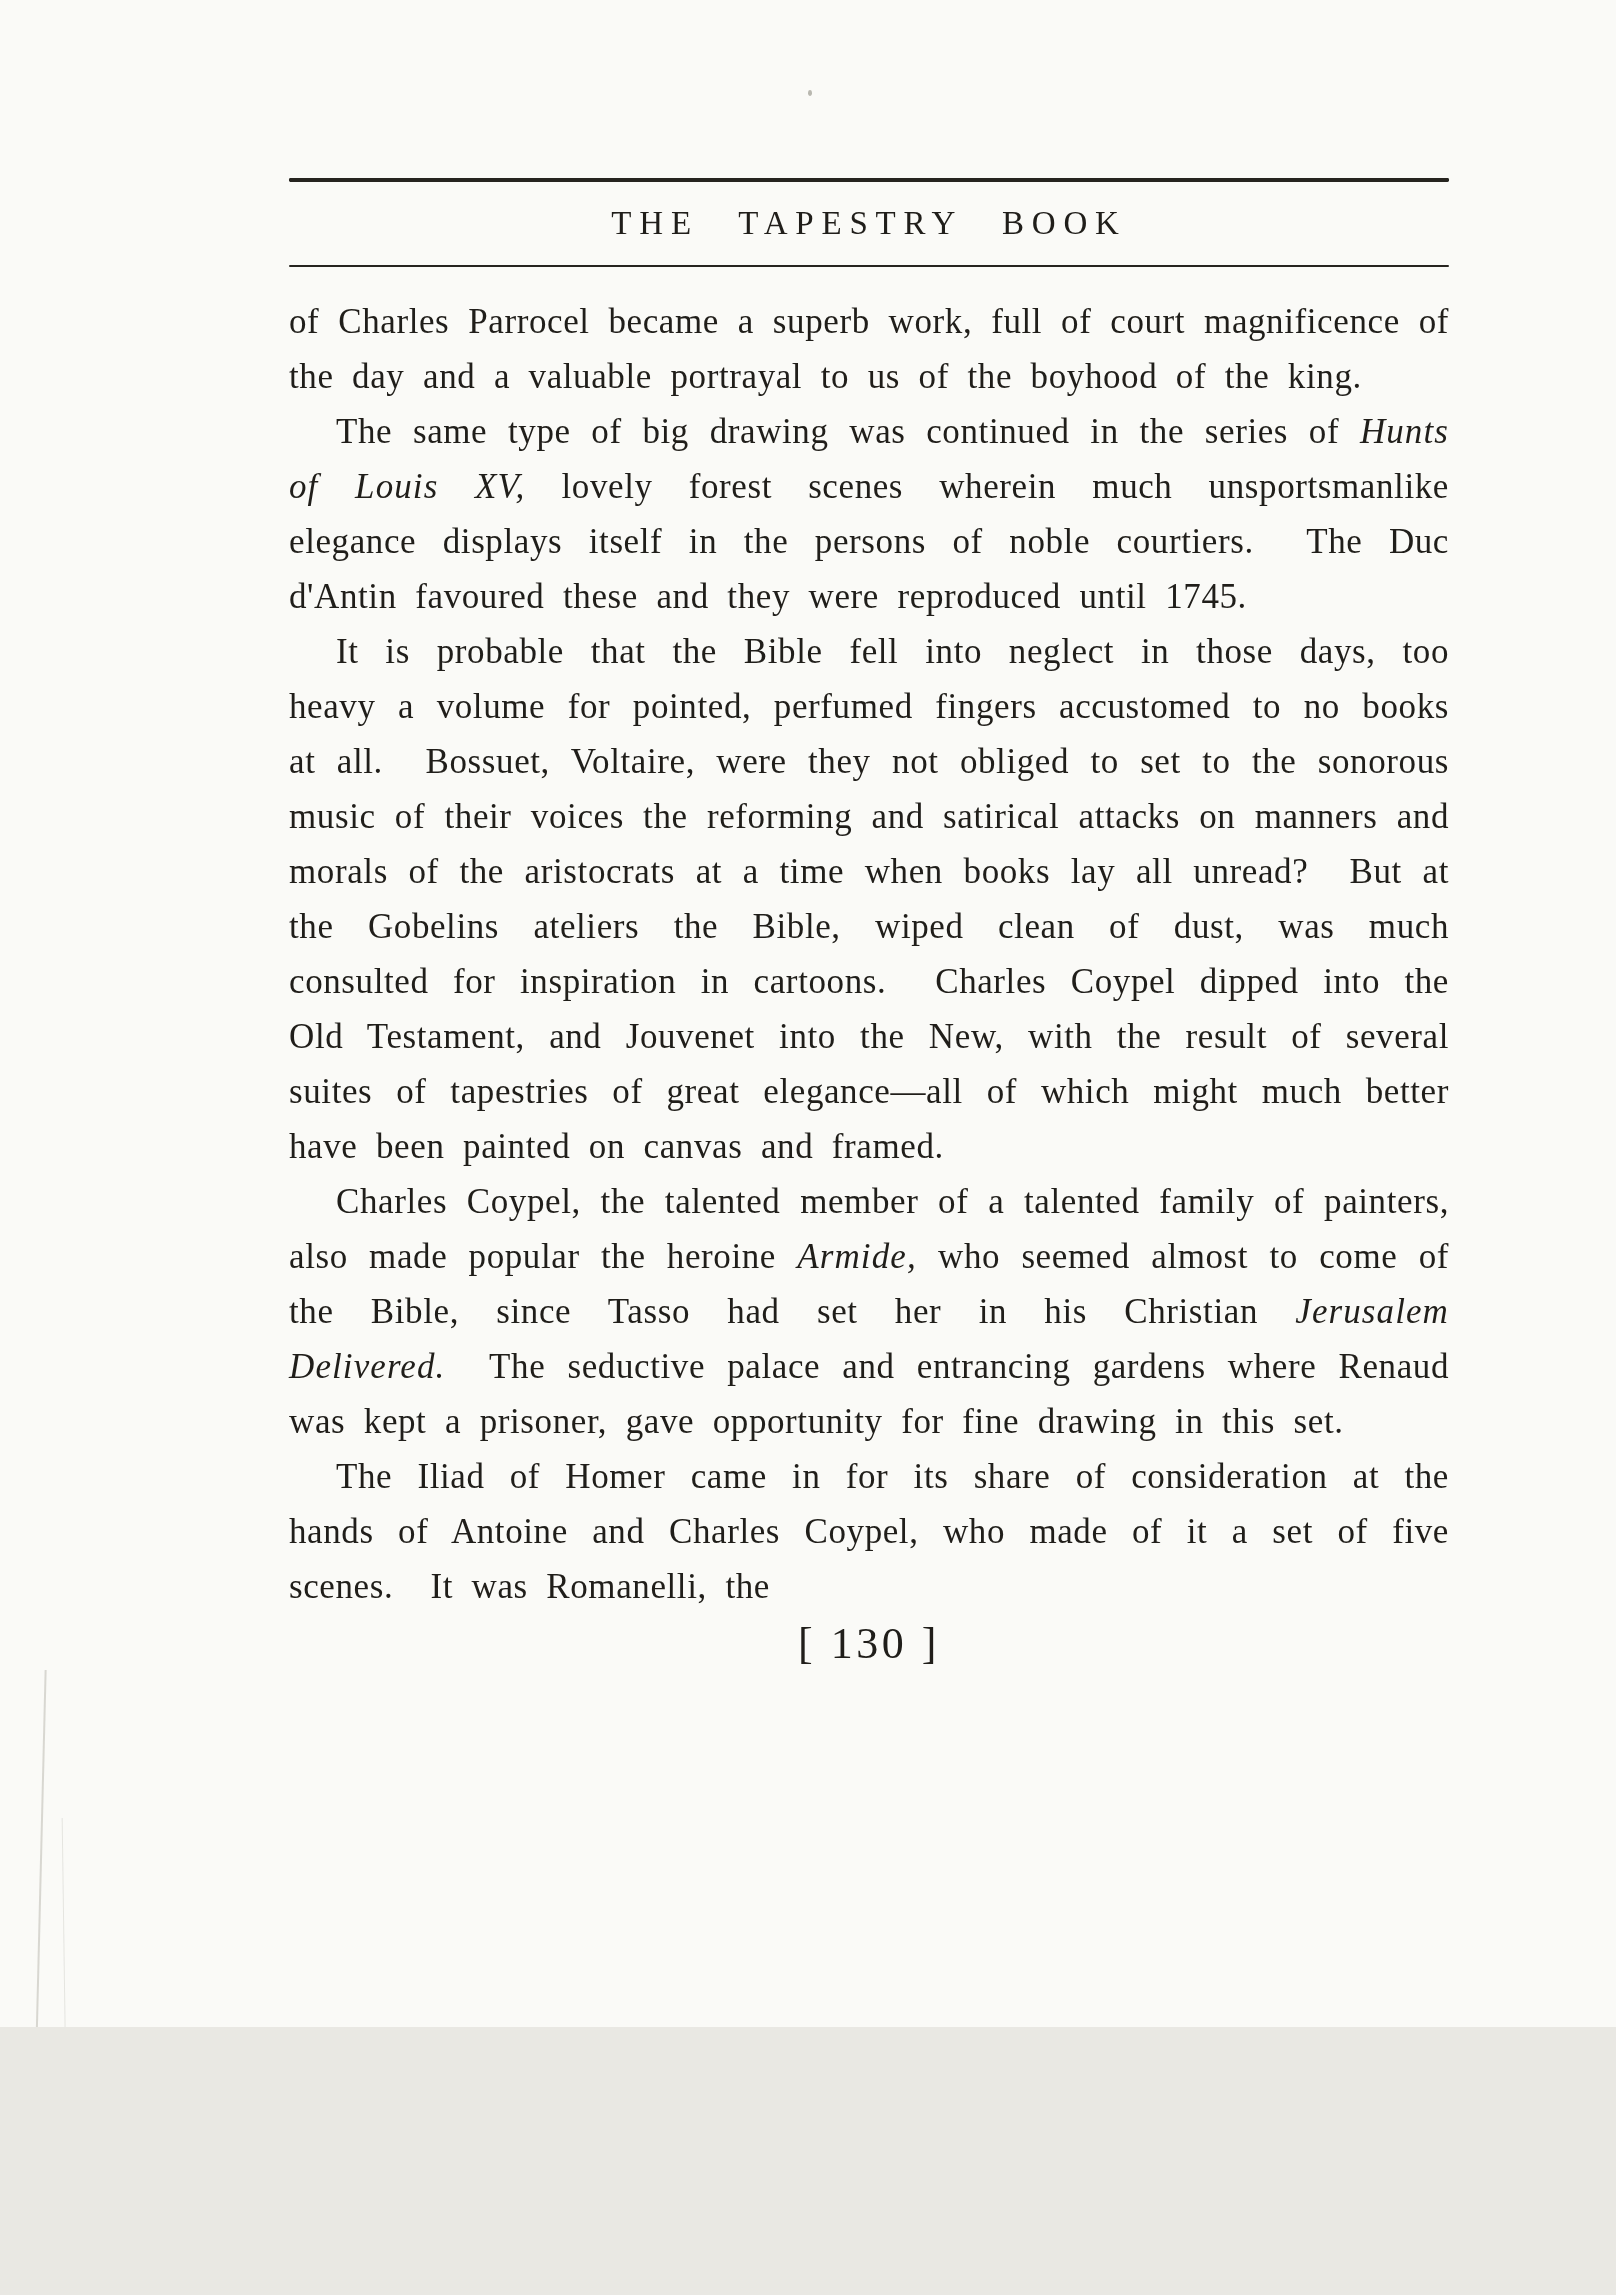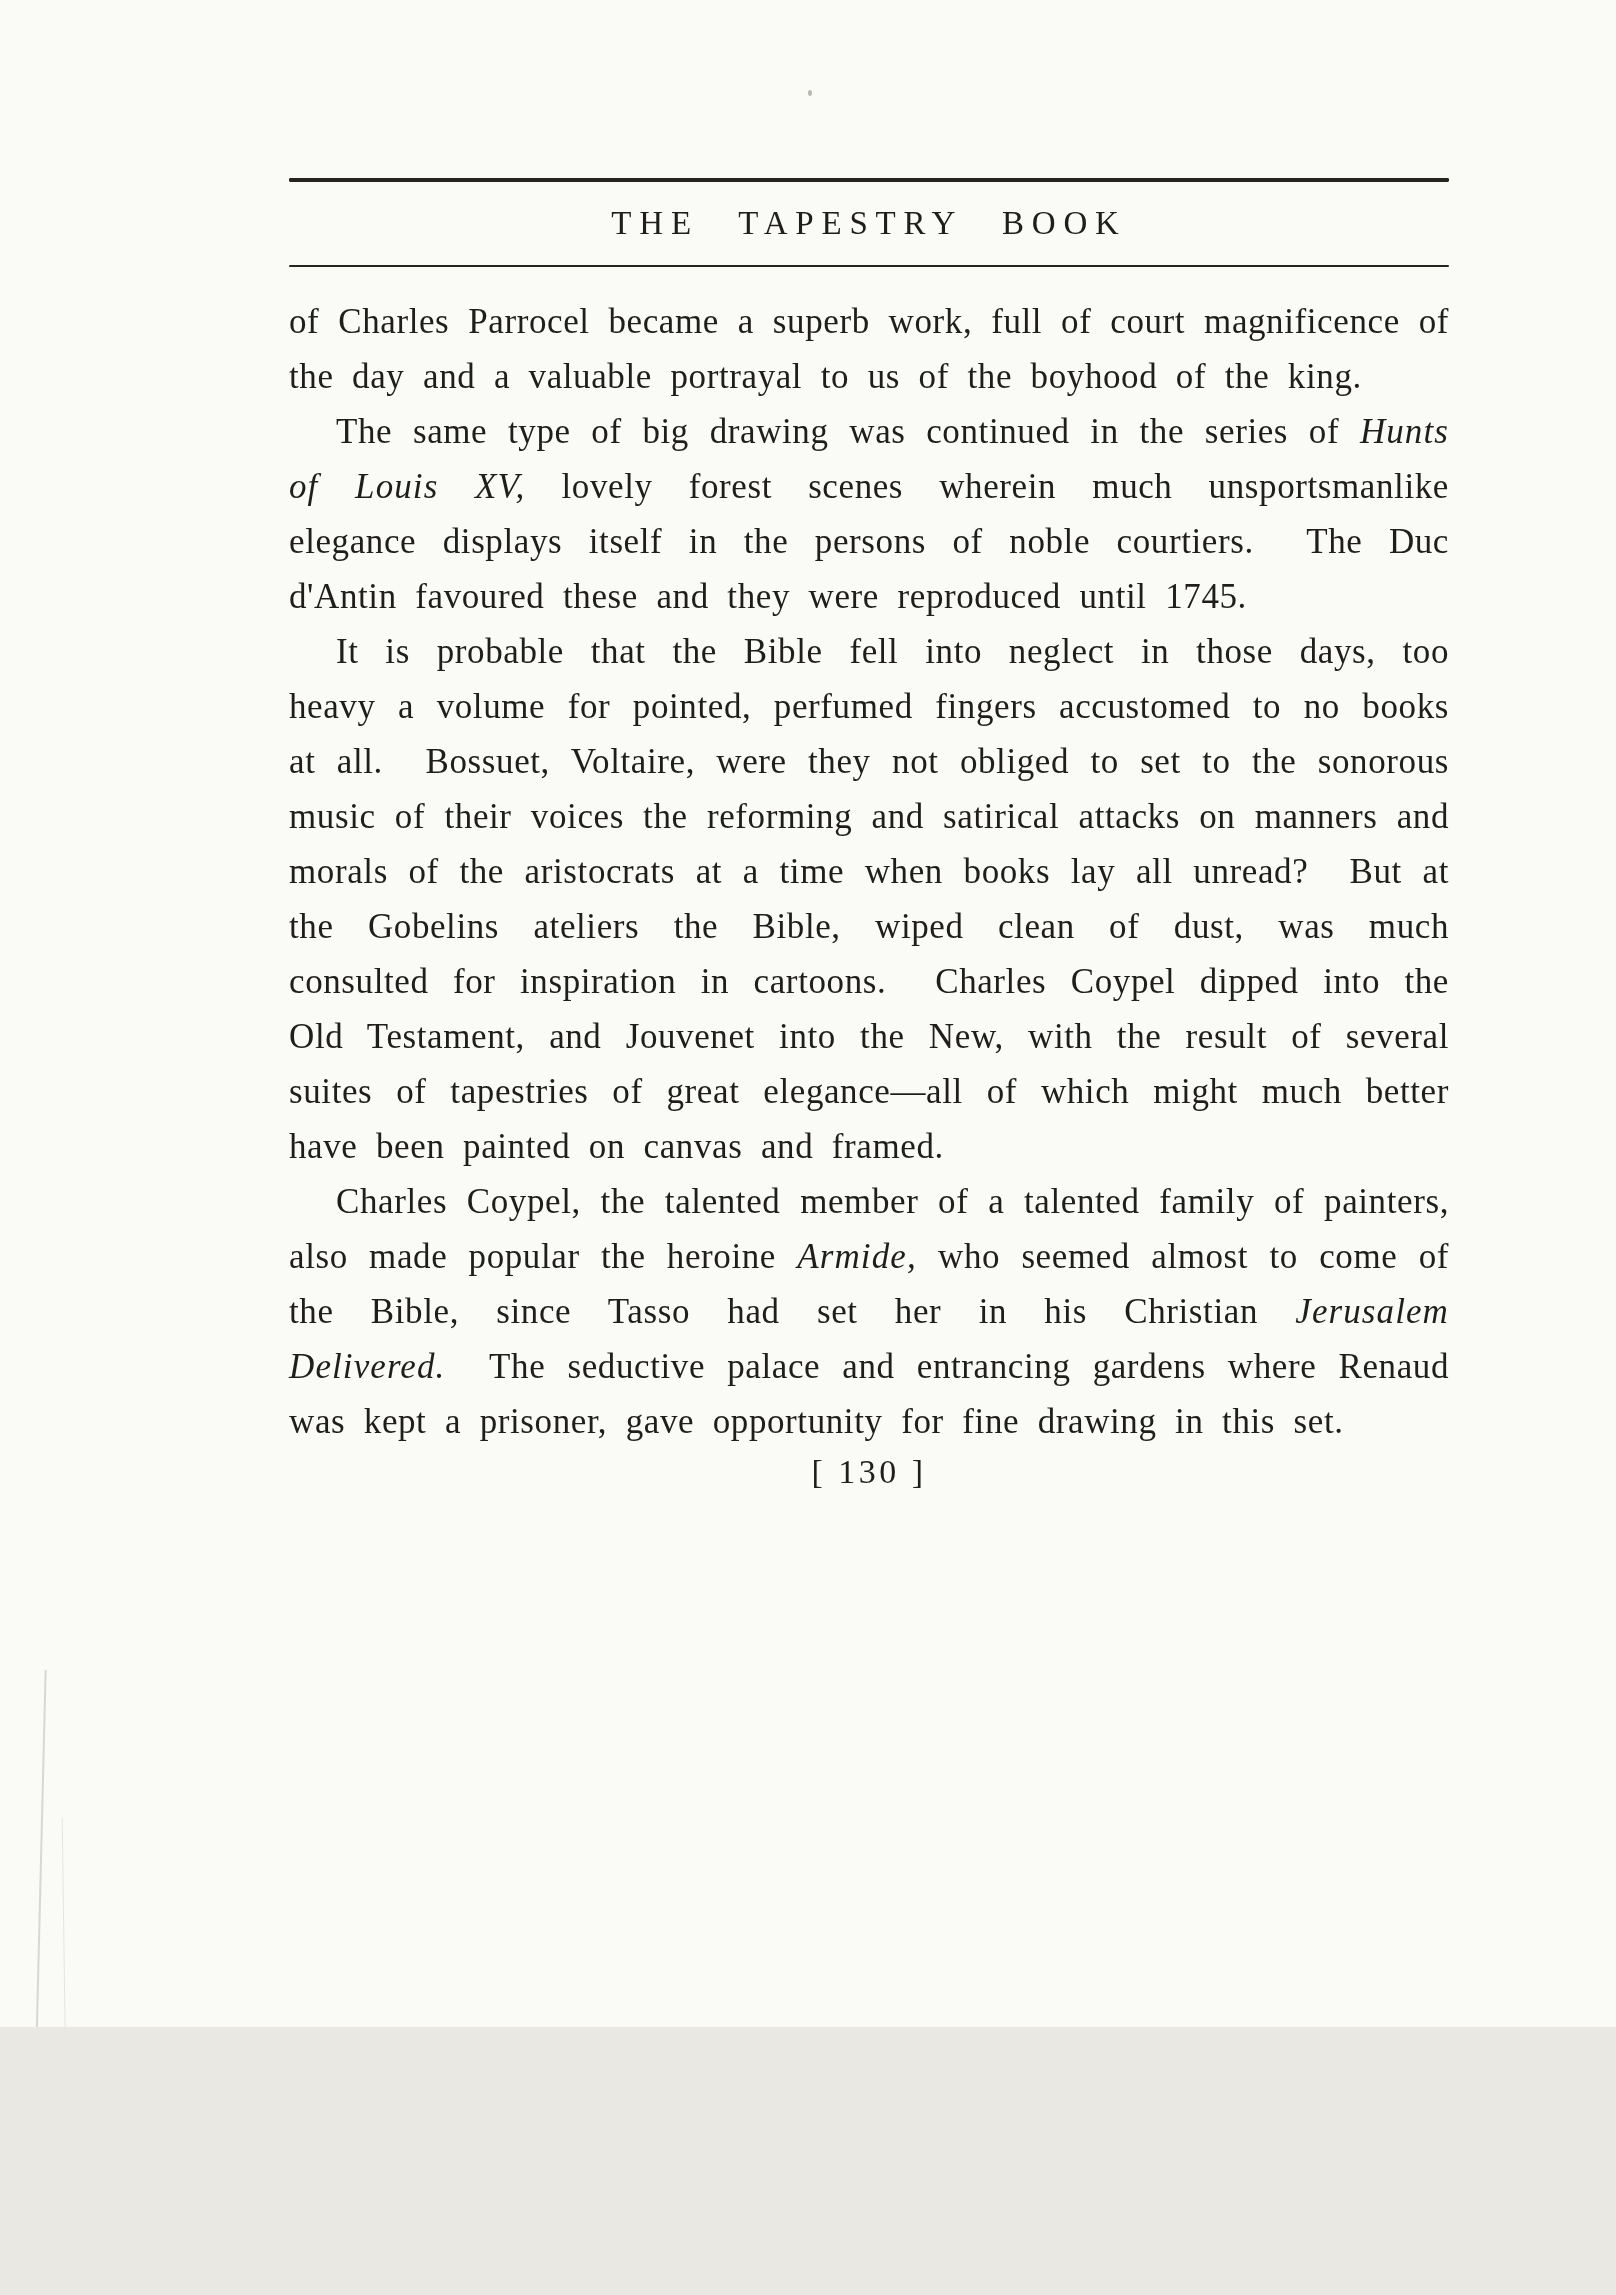--- a/index.html
+++ b/index.html
@@ -45,21 +45,21 @@
     text-align: justify;
     letter-spacing: 0.6px;
     word-spacing: 9.2px;
   }
   .text-body p { margin: 0; padding: 0; }
   .text-body p.indent { text-indent: 47px; }
   .italic { font-style: italic; letter-spacing: 1.1px; }
   .folio {
     margin-top: 4.2px;
     text-align: center;
-    font-size: 34px;
+    font-size: 44px;
     letter-spacing: 3.5px;
   }
   .artifact {
     position: absolute;
     background: #c6c5bd;
   }
   .artifact-line-1 {
     left: 37px; top: 1670px; width: 2.1px; height: 625px;
     transform: rotate(1.4deg); opacity: 0.65;
   }
@@ -87,19 +87,20 @@
 
     <div class="header-title">THE TAPESTRY BOOK</div>
 
     <div class="rule rule-bottom"></div>
 
     <div class="text-body" id="text-body">
         <p class=""><span>of Charles Parrocel became a superb work, full of court magnificence of the day and a valuable portrayal to us of the boyhood of the king.</span></p>
         <p class="indent"><span>The same type of big drawing was continued in the series of </span><span class="italic">Hunts of Louis XV,</span><span> lovely forest scenes wherein much unsportsmanlike elegance displays itself in the persons of noble courtiers.&nbsp; The Duc d'Antin favoured these and they were reproduced until 1745.</span></p>
         <p class="indent"><span>It is probable that the Bible fell into neglect in those days, too heavy a volume for pointed, perfumed fingers accustomed to no books at all.&nbsp; Bossuet, Voltaire, were they not obliged to set to the sonorous music of their voices the reforming and satirical attacks on manners and morals of the aristocrats at a time when books lay all unread?&nbsp; But at the Gobelins ateliers the Bible, wiped clean of dust, was much consulted for inspiration in cartoons.&nbsp; Charles Coypel dipped into the Old Testament, and Jouvenet into the New, with the result of several suites of tapestries of great elegance—all of which might much better have been painted on canvas and framed.</span></p>
         <p class="indent"><span>Charles Coypel, the talented member of a talented family of painters, also made popular the heroine </span><span class="italic">Armide,</span><span> who seemed almost to come of the Bible, since Tasso had set her in his Christian </span><span class="italic">Jerusalem Delivered.</span><span>&nbsp; The seductive palace and entrancing gardens where Renaud was kept a prisoner, gave opportunity for fine drawing in this set.</span></p>
+        <p class="indent"><span>The Iliad of Homer came in for its share of consideration at the hands of Antoine and Charles Coypel, who made of it a set of five scenes.&nbsp; It was Romanelli, the</span></p>
       </div>
 
     <div class="folio">[ 130 ]</div>
 
   </div>
 </div>
 
 
 </body></html>

